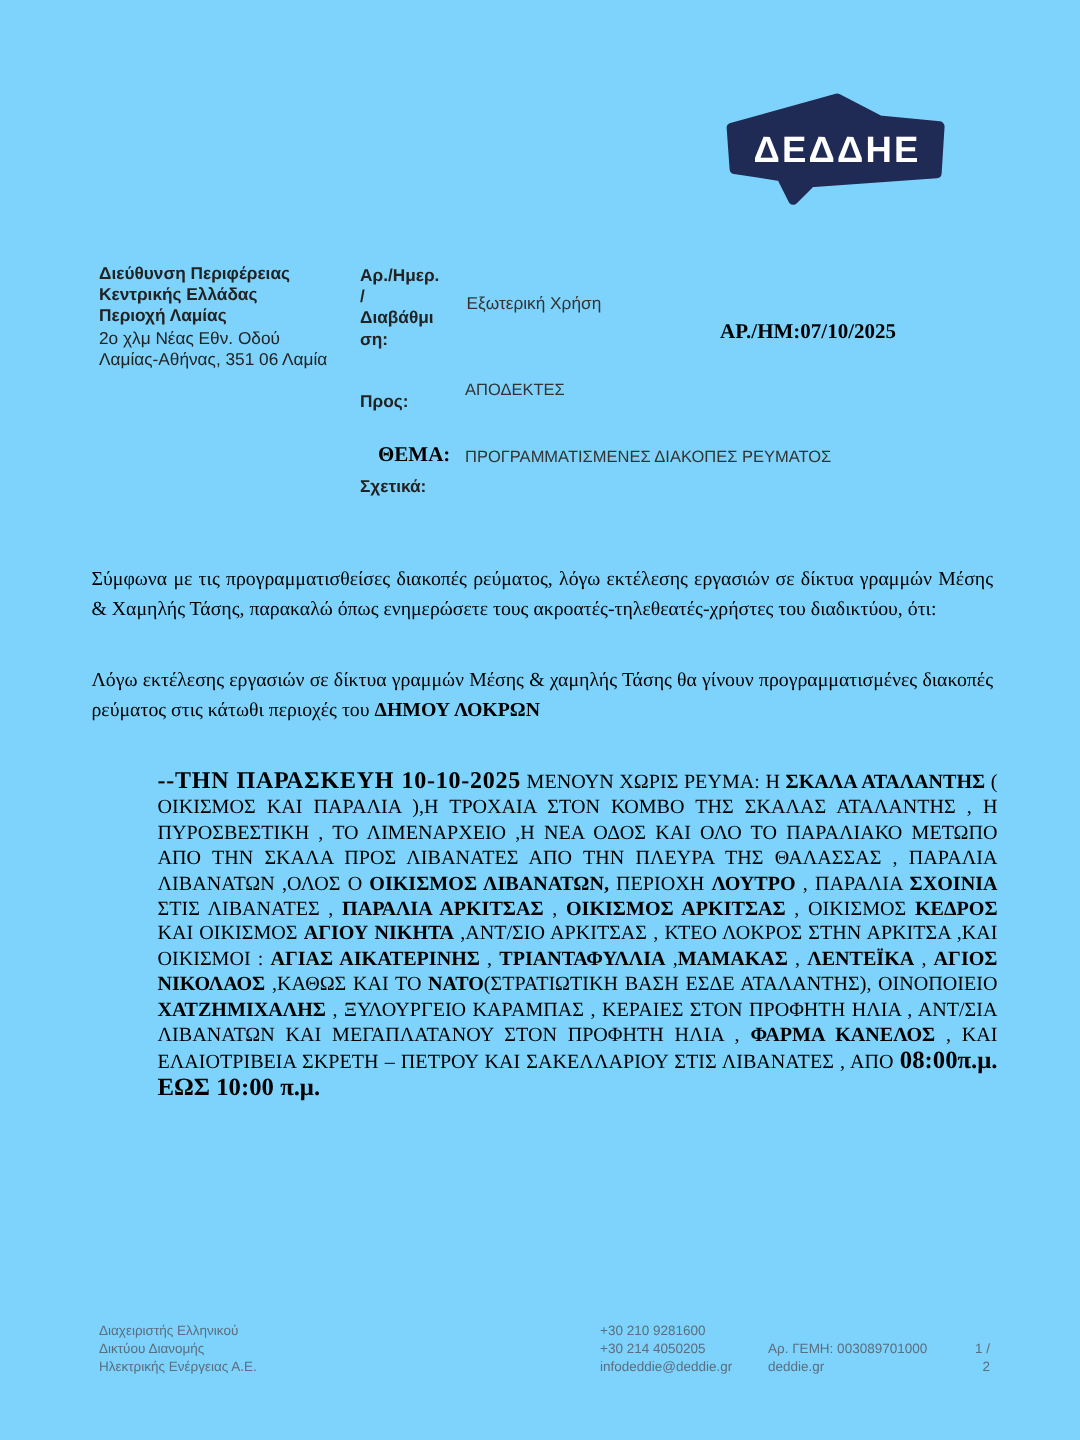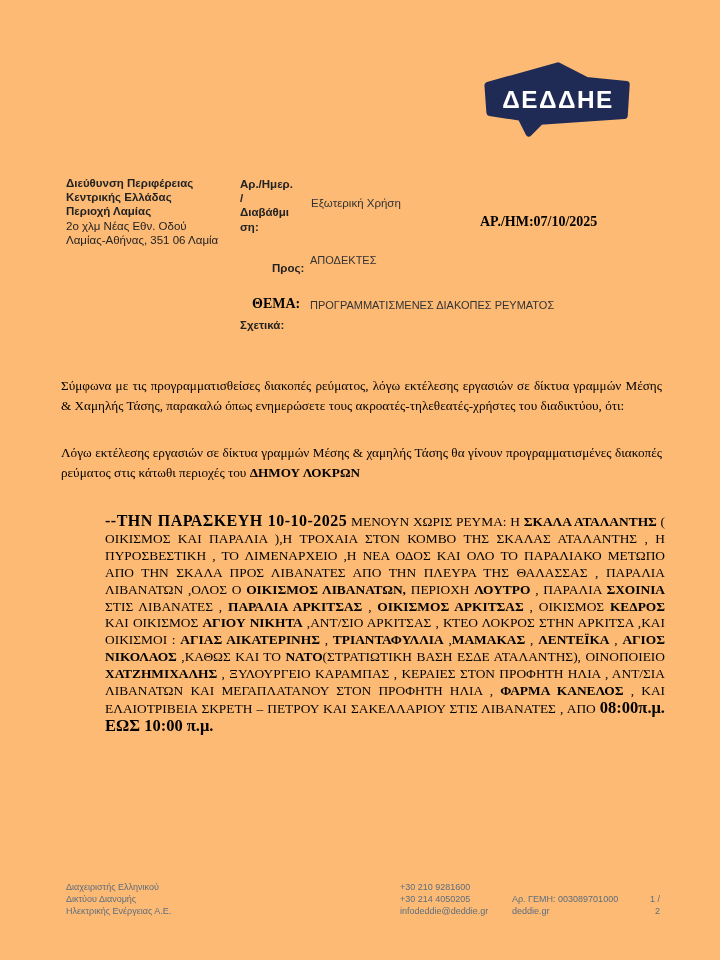--- a/index.html
+++ b/index.html
@@ -1,28 +1,28 @@
 <!DOCTYPE html>
 <html><head>
 <meta charset="utf-8">
 <style>
   html,body { margin:0; padding:0; background:#fff; }
   .page {
-    position:relative; width:720px; height:960px; background:#fdba74;
+    position:relative; width:720px; height:960px; background:#7dd3fc;
     font-family:"Liberation Sans", sans-serif; color:#1a1a1a; overflow:hidden;
   }
   
   .logo { position:absolute; left:482px; top:54px; width:156px; height:84px; }
   
   .hdr-left { position:absolute; left:66px; top:176px; width:180px; font-size:11.5px; line-height:14.2px; color:#222; }
   .hdr-left .org { font-weight:bold; }
   .meta-label { position:absolute; left:240px; top:177px; width:72px; font-size:11.5px; line-height:14.2px; font-weight:bold; color:#222; }
   .meta-value { position:absolute; left:311px; top:197px; font-size:11.5px; color:#333; }
   .ref-number { position:absolute; left:480px; top:189px; width:170px; font-family:"Liberation Serif", serif; font-weight:bold; font-size:14px; color:#000;margin-top:25px; }
-  .to-label { position:absolute; left:240px; top:262px; font-size:11.5px; font-weight:bold; color:#222;margin-left:32px; }
+  .to-label { position:absolute; left:240px; top:262px; font-size:11.5px; font-weight:bold; color:#222; }
   .to-value { position:absolute; left:310px; top:254px; font-size:11px; color:#333; }
   .subject-label { position:absolute; left:252px; top:296px; font-family:"Liberation Serif", serif; font-weight:bold; font-size:14px; color:#000; }
   .subject-value { position:absolute; left:310px; top:299px; font-size:11px; color:#333; }
   .related-label { position:absolute; left:240px; top:319px; font-size:11.5px; font-weight:bold; color:#222; }
   
   .para1 { position:absolute; left:61px; top:376px; width:601px; font-family:"Liberation Serif", serif; font-size:13.2px; line-height:20px; text-align:justify; color:#000; }
   .para2 { position:absolute; left:61px; top:443px; width:601px; font-family:"Liberation Serif", serif; font-size:13.2px; line-height:20px; text-align:justify; color:#000; }
   .para2 .bold { font-weight:bold; }
   .main-block { position:absolute; left:105px; top:513px; width:560px; font-family:"Liberation Serif", serif; font-size:13.4px; line-height:16.9px; text-align:justify; color:#000; }
   .seg-n { font-weight:normal; }

